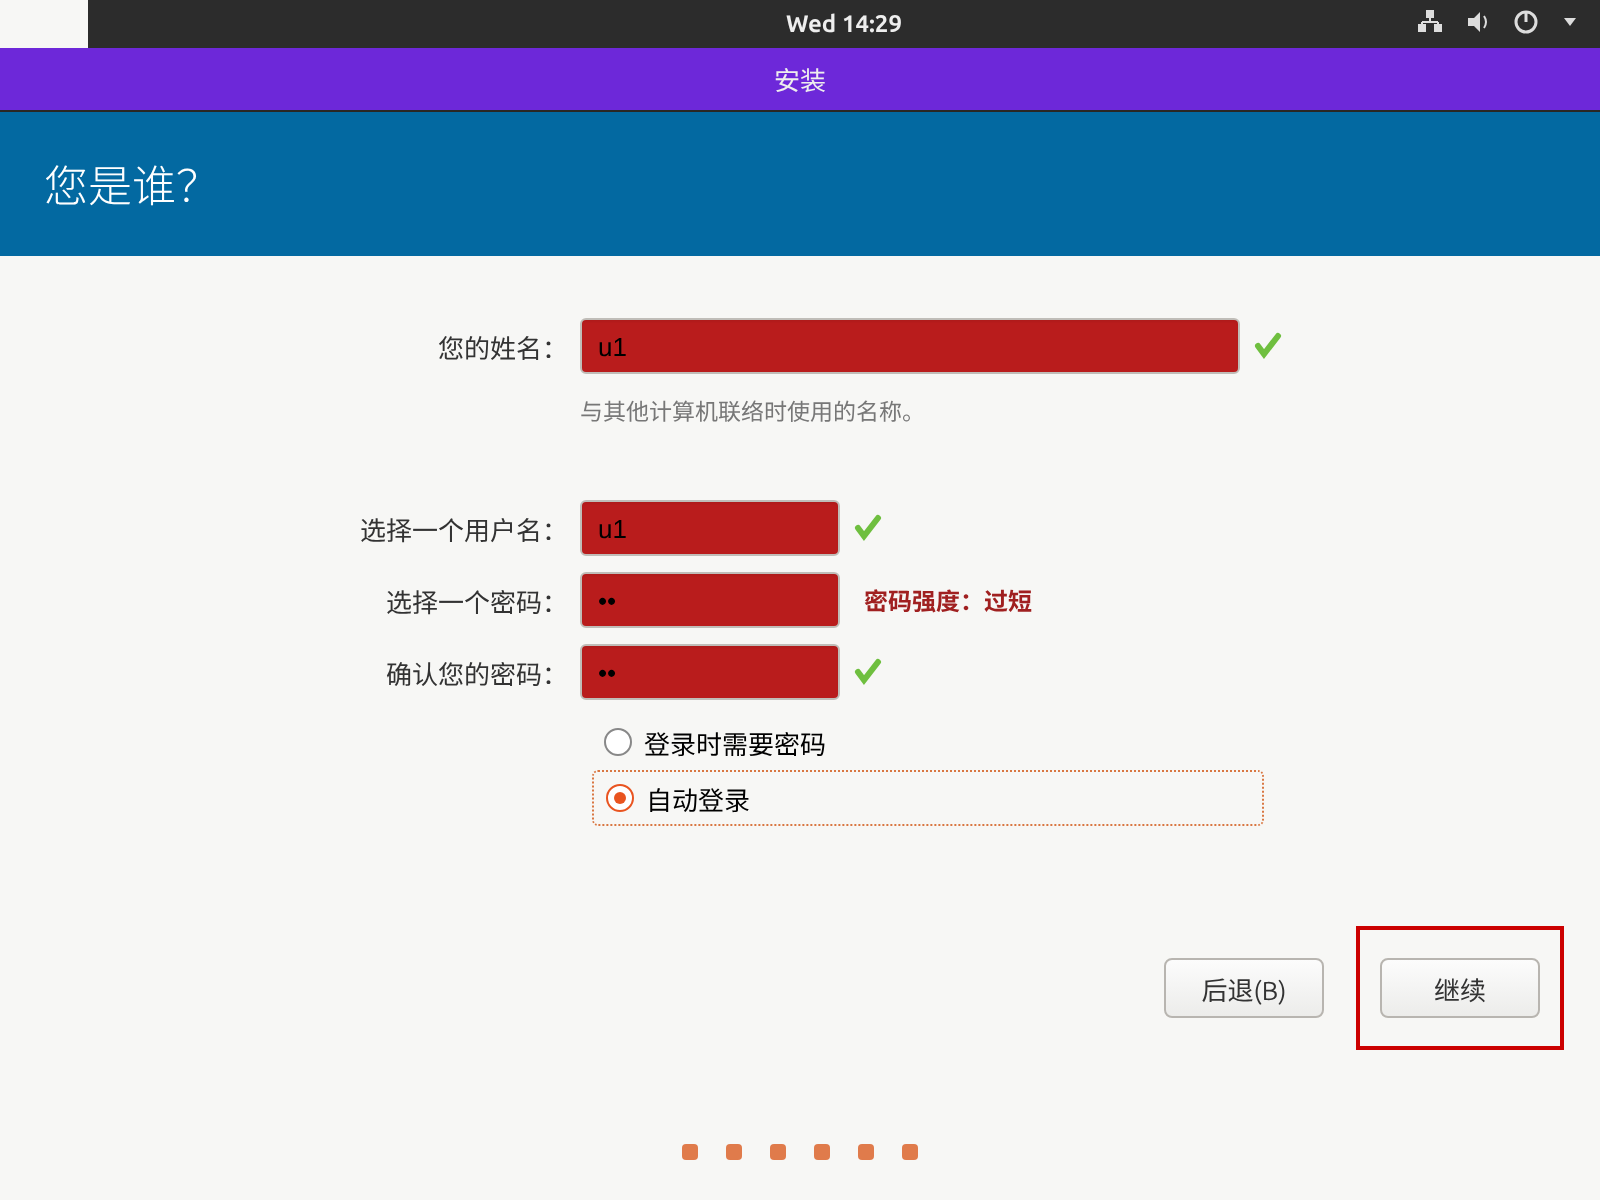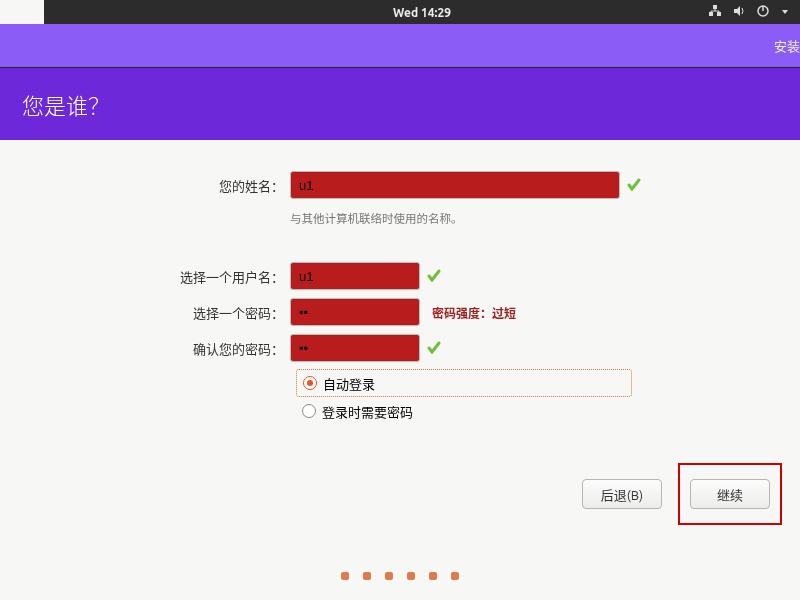--- a/index.html
+++ b/index.html
@@ -25,32 +25,32 @@
 }
 .topbar .tray {
   position: absolute;
   right: 10px;
   display: flex;
   gap: 10px;
   align-items: center;
 }
 .topbar .tray span { font-size: 12px; }
 .titlebar {
-  height: 44px;
-  background: #8b5cf6;
+  height: 32px;
+  background: #6d28d9;
   color: #eee;
   display: flex;
   align-items: center;
-  justify-content: flex-end;
+  justify-content: center;
   font-size: 13px;
   border-bottom: 1px solid #2a2724;
 }
 .heading-band {
   height: 72px;
-  background: #6d28d9;
+  background: #0369a1;
   color: #fff;
   display: flex;
   align-items: center;
   padding: 0 22px;
 }
 .heading-band h1 { font-size: 22px; font-weight: 300; }
 .content {
   padding: 30px 18px 0 18px;
 }
 .row {
@@ -248,28 +248,28 @@
       <input type="text" class="w-pass" value="••" style="">
       <span class="check-icon">
           <svg viewBox="0 0 16 16">
             <path d="M3 8 L6 12 L13 3" stroke="#6fbf3f" stroke-width="3" fill="none" stroke-linecap="round"></path>
           </svg>
         </span>
     </div>
   </div>
 
   <div class="radio-group">
+    <div class="radio-row">
+      <span class="radio"></span>
+      <span>登录时需要密码</span>
+    </div>
     <div class="radio-row selected">
       <span class="radio checked"></span>
       <span>自动登录</span>
     </div>
-    <div class="radio-row">
-      <span class="radio"></span>
-      <span>登录时需要密码</span>
-    </div>
   </div>
 
 </div>
 
 <div class="footer">
   <div class="btn">
     <span>后退(B)</span>
   </div>
   <div class="continue-wrap">
     <div class="btn">

